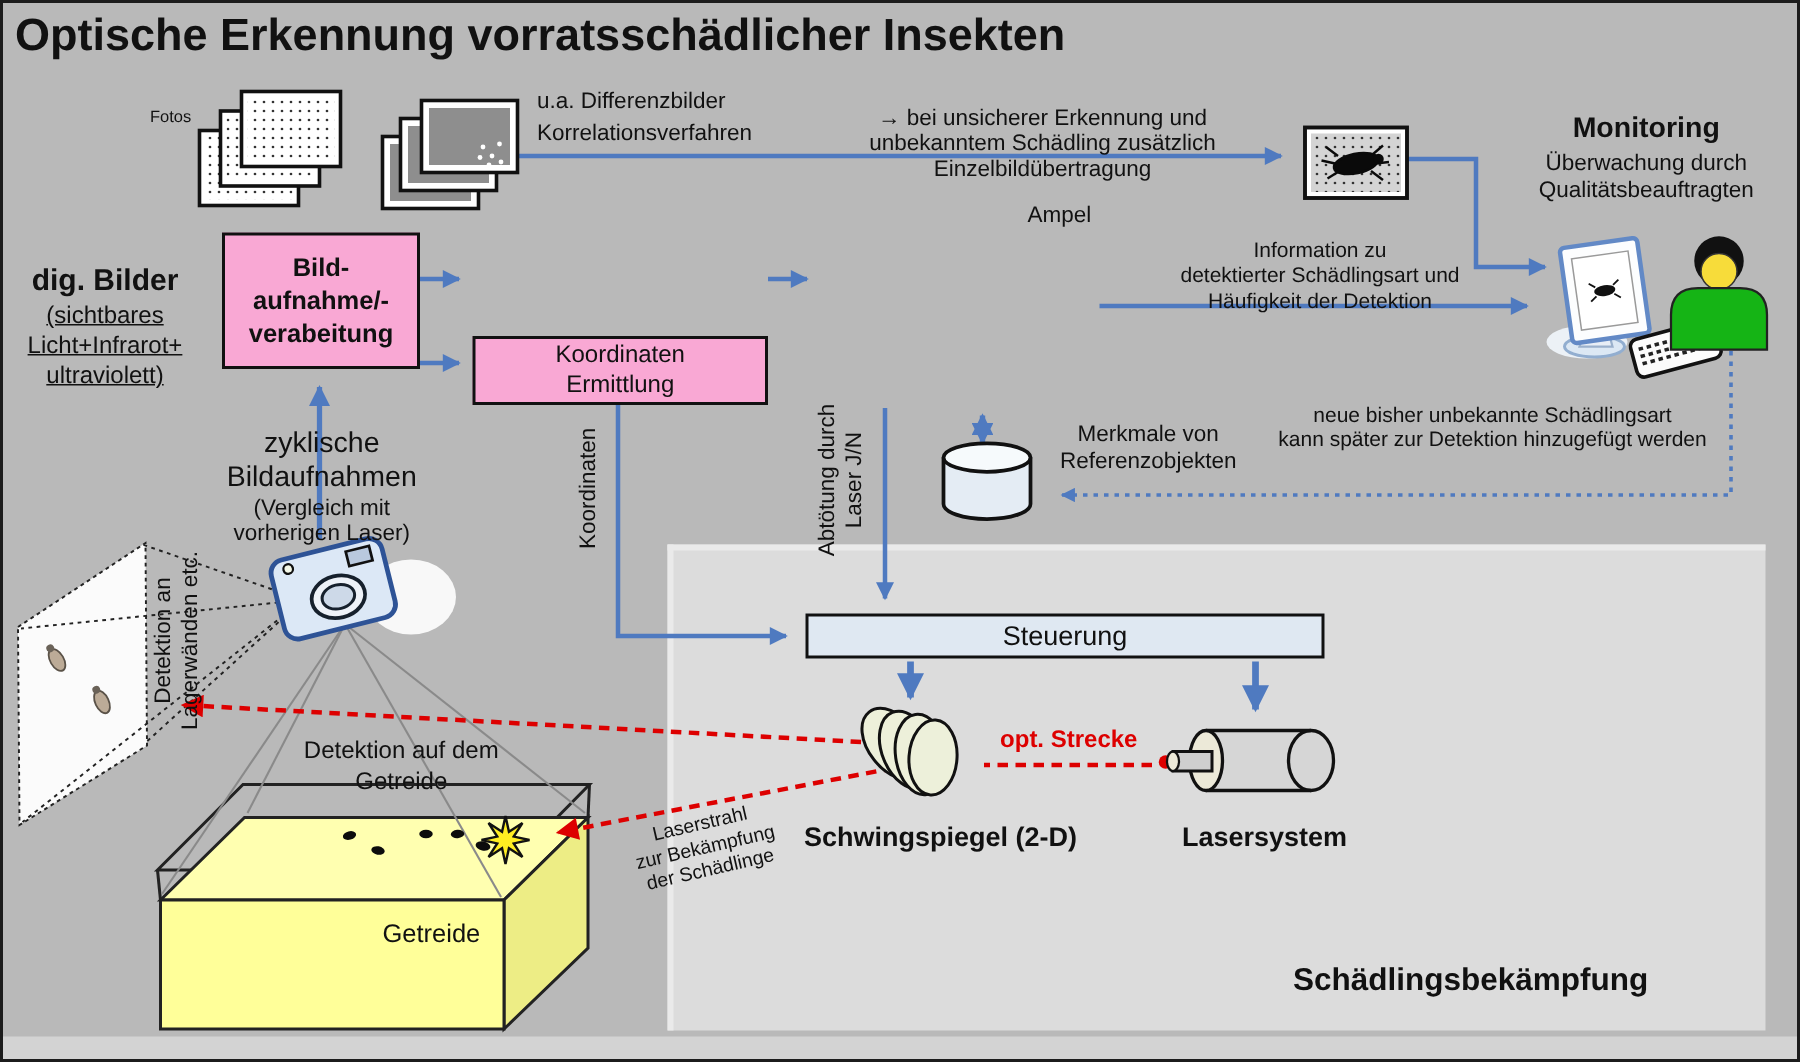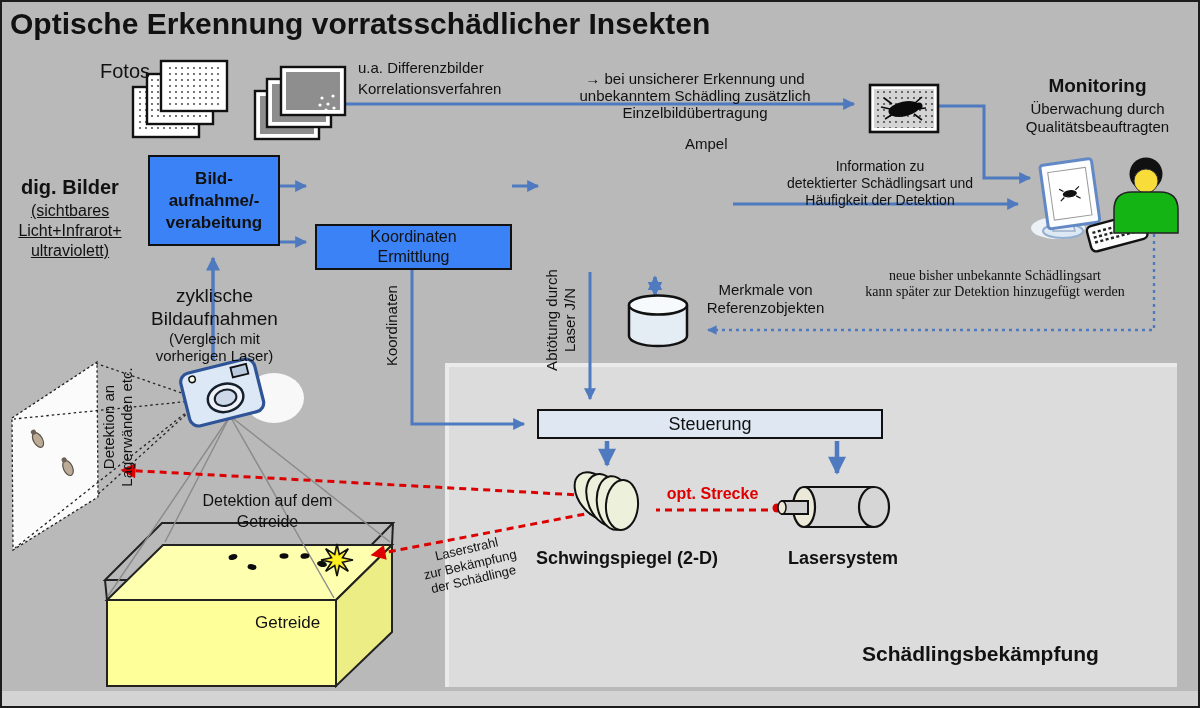--- a/index.html
+++ b/index.html
@@ -6,21 +6,21 @@
   .canvas{position:relative;width:1200px;height:708px;background:#b9b9b9;overflow:hidden;
           font-family:"Liberation Sans",sans-serif;color:#111;
           box-shadow:inset 0 0 0 2px #1c1c1c;}
   .zone{position:absolute;left:445px;top:363px;width:728px;height:320px;background:#dcdcdc;
         border-top:4px solid #eaeaea;border-left:4px solid #eaeaea;}
   .bottomstrip{position:absolute;left:2px;top:691px;width:1196px;height:15px;background:#d3d3d3;}
   svg.layer{position:absolute;left:0;top:0;z-index:3;}
   .t{position:absolute;z-index:4;line-height:1.15;}
   .c{text-align:center;}
   .b{font-weight:bold;}
-  .box{position:absolute;z-index:4;background:#3b82f6;border:2px solid #111;box-sizing:border-box;
+  .box{position:absolute;z-index:4;background:#f9a8d4;border:2px solid #111;box-sizing:border-box;
        display:flex;flex-direction:column;justify-content:center;text-align:center;}
   .box .bl{font-weight:bold;}
   .kbox{position:absolute;z-index:4;background:#e8eef6;border:2px solid #111;box-sizing:border-box;display:flex;}
   .ktext{width:153px;padding:6px 0 0 9px;text-align:left;}
   .ktext div{font-size:18px;line-height:22px;white-space:pre;}
   .klights{width:31px;border-left:2px solid #111;display:flex;flex-direction:column;align-items:center;padding-top:3px;}
   .light{width:24px;height:24px;border-radius:50%;border:1.6px solid #333;box-sizing:border-box;margin-bottom:1px;}
   .lr{background:#ee6464;} .ly{background:#ffe912;} .lg{background:#5faf74;}
   .rot-ccw{transform:rotate(-90deg);}
   .red{color:#dd0000;}
@@ -224,21 +224,21 @@
     </g>
     <g>
       <circle cx="1146" cy="174" r="16.5" fill="#111"></circle>
       <circle cx="1146" cy="181" r="12" fill="#f7dc3a" stroke="#333" stroke-width="1"></circle>
       <path d="M1114 233 V210 Q1114 192 1132 192 H1160 Q1178 192 1178 210 V233 Z" fill="#15b415" stroke="#222" stroke-width="1.5"></path>
     </g>
   </svg>
 
   <div class="t b" style="left:10px;top:7px;font-size:30px;text-align:center;">Optische Erkennung vorratsschädlicher Insekten</div>
 
-  <div class="t" style="left:100px;top:60px;font-size:20px;">Fotos</div>
+  <div class="t" style="left:100px;top:72px;font-size:11px;">Fotos</div>
 
   <div class="t" style="left:358px;top:57px;font-size:15px;line-height:21px;">
     <div>u.a. Differenzbilder</div>
     <div>Korrelationsverfahren</div>
   </div>
 
   <div class="t c" style="left:535px;top:70px;width:320px;font-size:15px;line-height:17px;">
     <div>→ bei unsicherer Erkennung und</div>
     <div>unbekanntem Schädling zusätzlich</div>
     <div>Einzelbildübertragung</div>
@@ -275,21 +275,21 @@
 
   <div class="t" style="left:685px;top:135px;font-size:15px;">Ampel</div>
 
 
   <div class="t c" style="left:760px;top:158px;width:240px;font-size:14px;line-height:17px;">
     <div>Information zu</div>
     <div>detektierter Schädlingsart und</div>
     <div>Häufigkeit der Detektion</div>
   </div>
 
-  <div class="t c" style="left:825px;top:268px;width:340px;font-size:14px;line-height:16px;font-family:Liberation Serif, serif;">
+  <div class="t c" style="left:825px;top:268px;width:340px;font-size:14px;line-height:16px;">
     <div>neue bisher unbekannte Schädlingsart</div>
     <div>kann später zur Detektion hinzugefügt werden</div>
   </div>
 
   <div class="t c" style="left:688px;top:281px;width:155px;font-size:15px;line-height:18px;">
     <div>Merkmale von</div>
     <div>Referenzobjekten</div>
   </div>
 
   <div class="t c" style="left:127px;top:284px;width:175px;">

